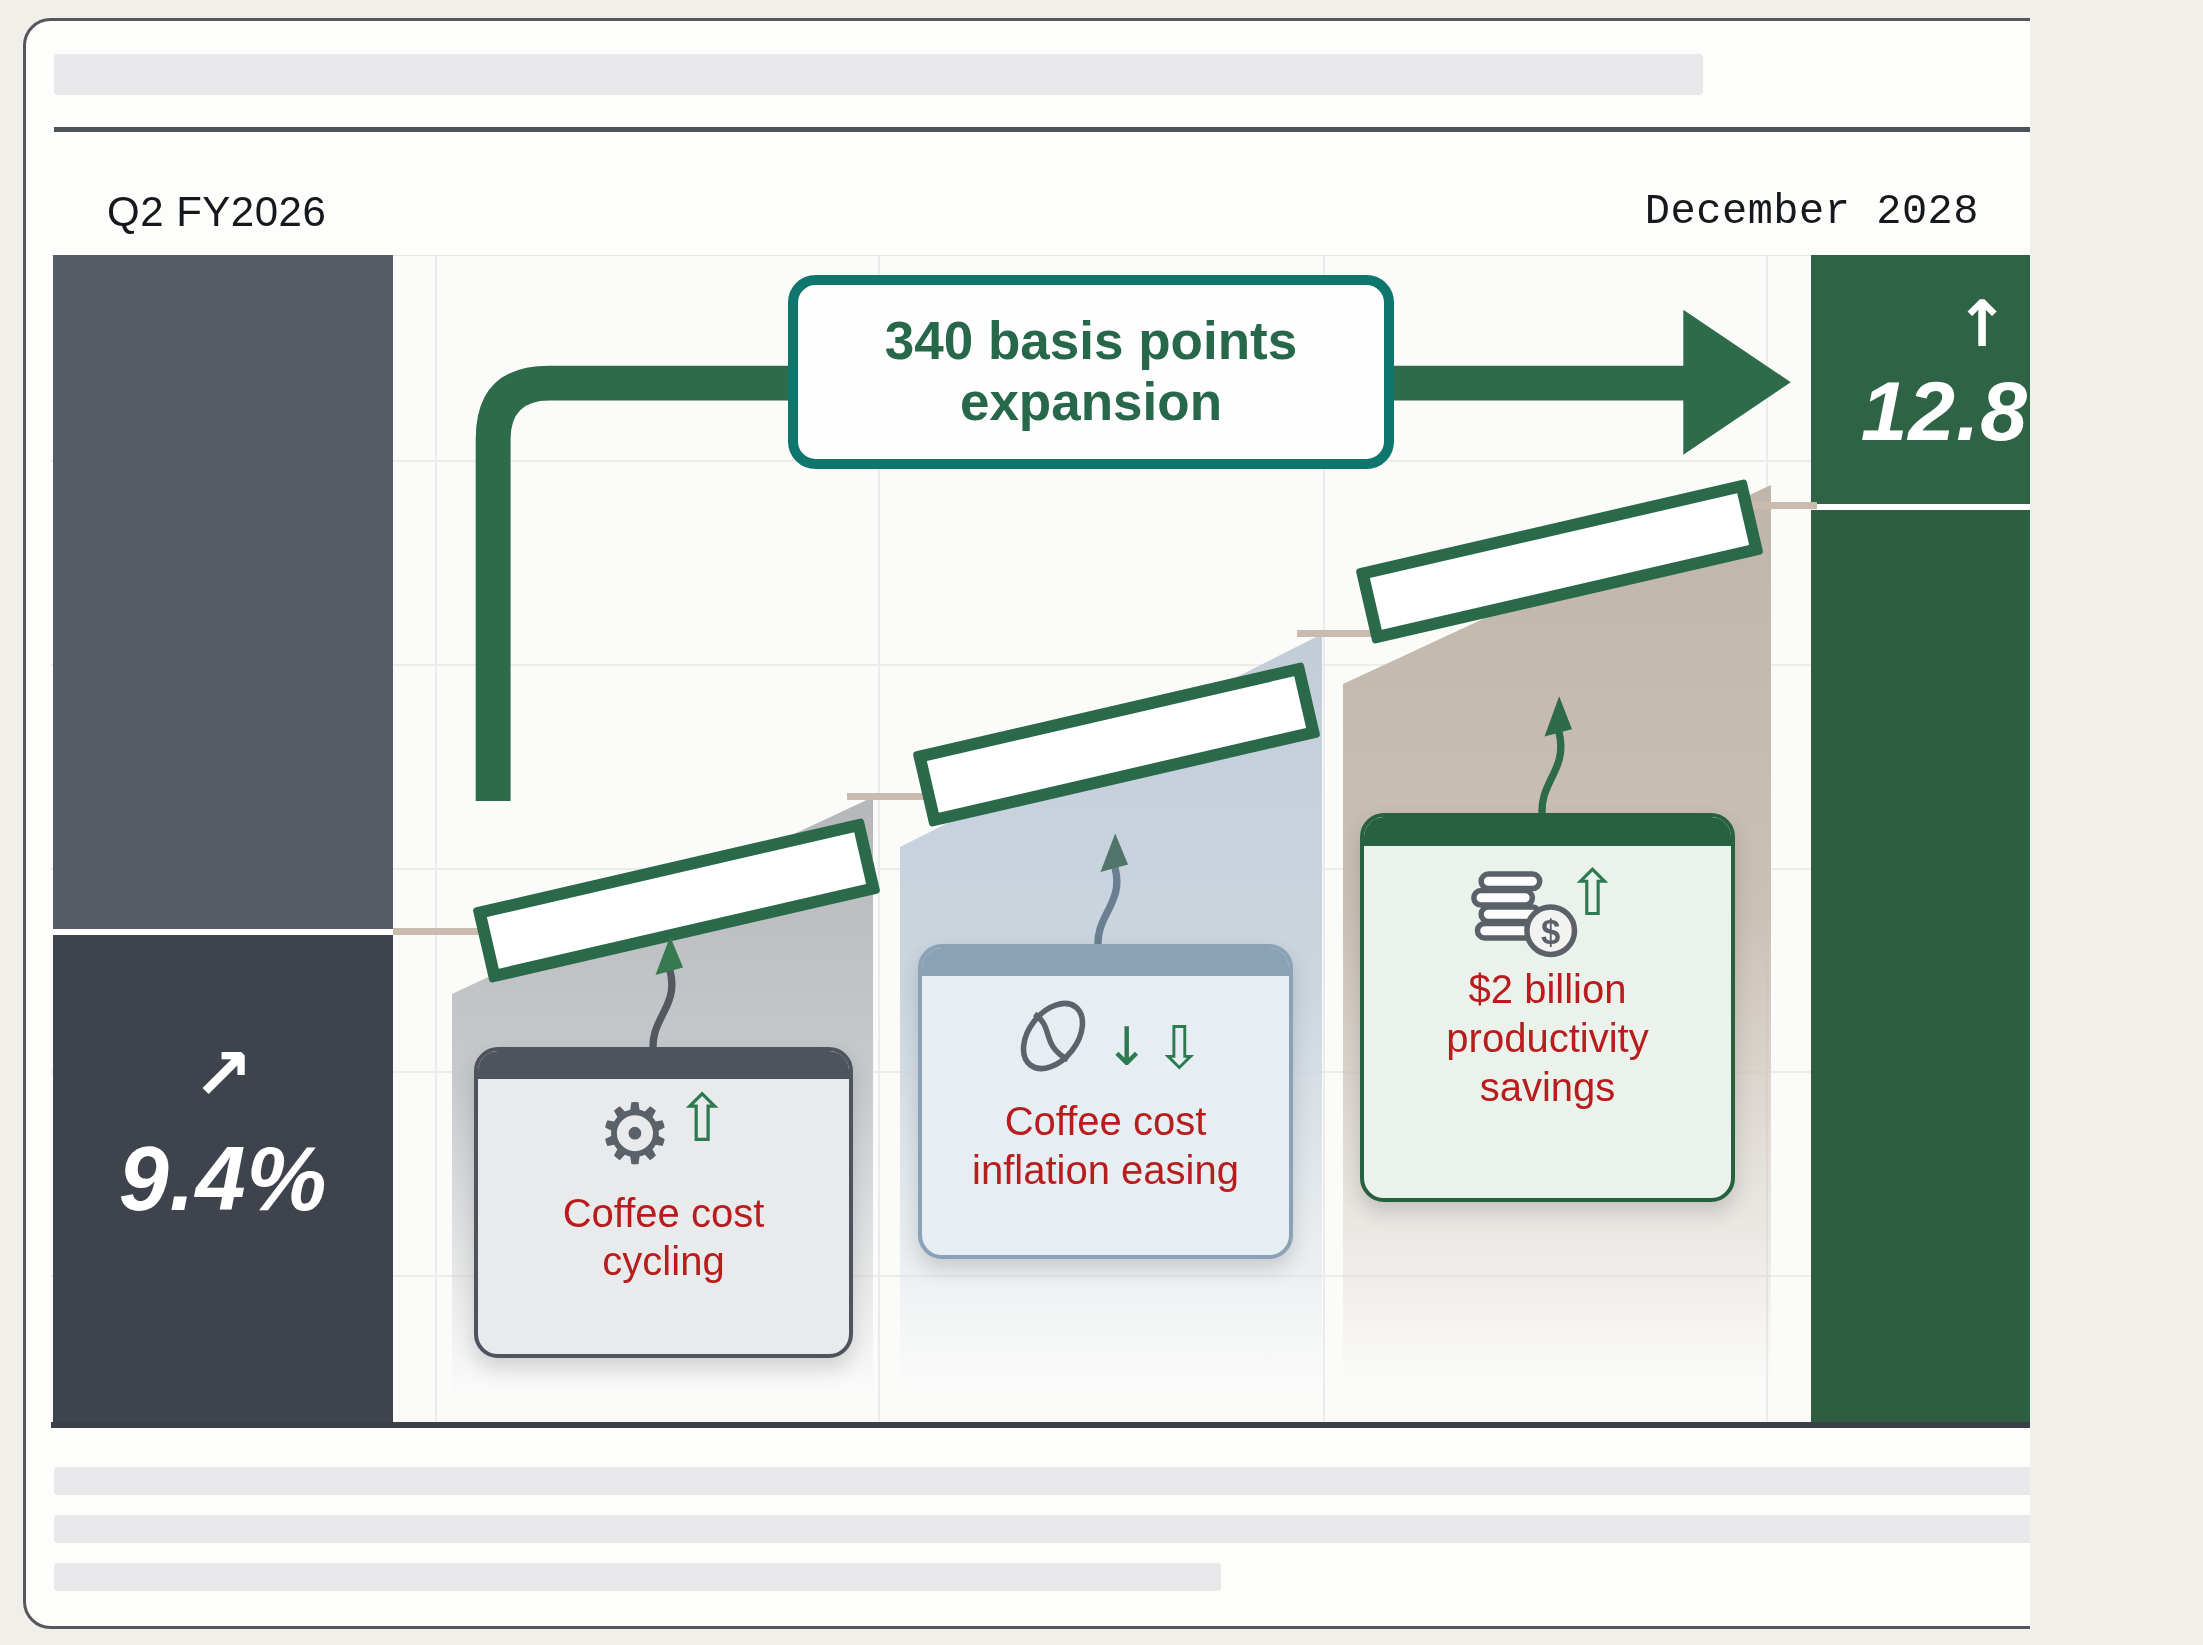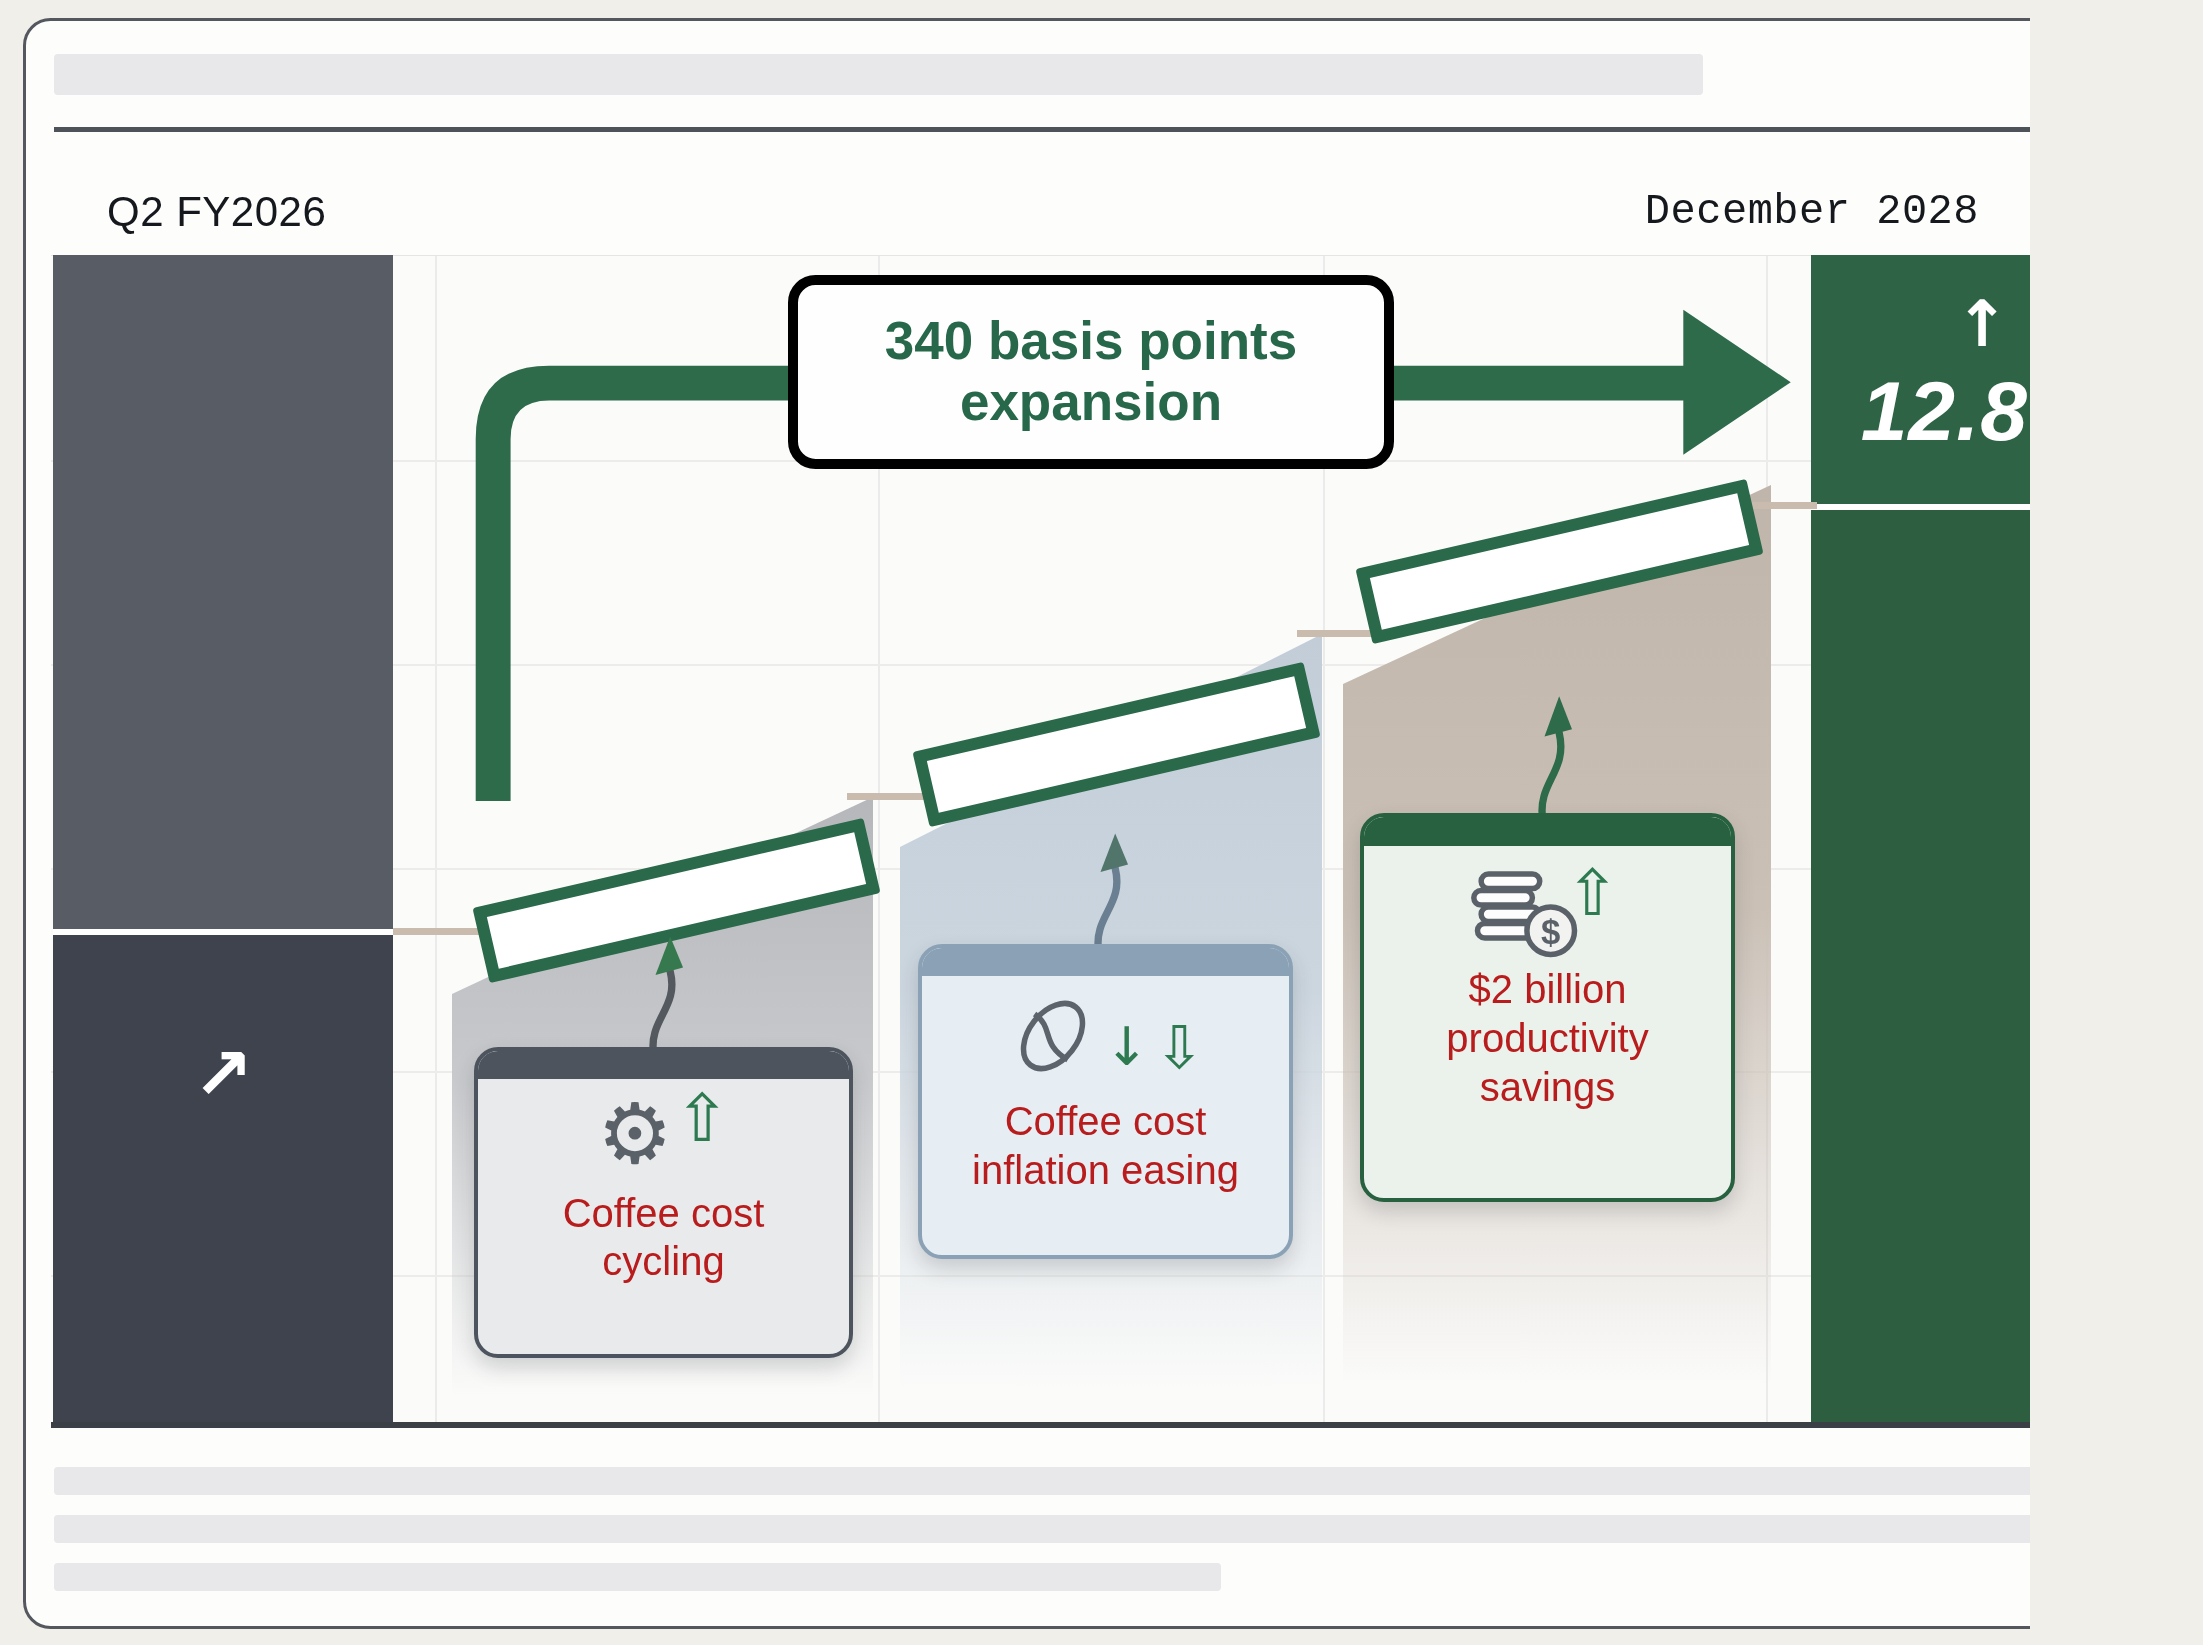--- a/index.html
+++ b/index.html
@@ -24,21 +24,21 @@
   .trend-glyph{font-family:"DejaVu Sans",sans-serif;color:#fff;font-weight:bold;line-height:1;}
   .big-num{font-weight:bold;color:#fff;line-height:1;letter-spacing:0.9px;font-style:italic;}
   
   .wedge{position:absolute;}
   
   .step{position:absolute;width:377px;height:53px;background:#fff;border:12px solid #2a6949;
     border-radius:3.7px;transform:rotate(-13deg);}
   .conn{position:absolute;height:7.3px;background:#c9bcae;}
   
   .callout{position:absolute;left:788px;top:275px;width:586px;height:174px;background:#fefefe;
-    border:10px solid #000000;border-radius:27.5px;display:flex;flex-direction:column;
+    border:10px solid #0f766e;border-radius:27.5px;display:flex;flex-direction:column;
     align-items:center;justify-content:center;text-align:center;}
   .callout div{font-size:53px;font-weight:bold;color:#27674a;line-height:1.15;}
   
   .card{position:absolute;border-radius:24px;box-shadow:0 9.2px 20px rgba(40,45,50,.18);overflow:hidden;}
   .card .hd{width:100%;}
   .card .body{display:flex;flex-direction:column;align-items:center;}
   .card .icons{display:flex;align-items:flex-end;justify-content:center;}
   .card .lbl{text-align:center;font-size:40px;color:#b91c1c;line-height:1.22;}
   .glyph{font-family:"DejaVu Sans",sans-serif;line-height:1;}
   #card1{left:474px;top:1047px;width:371px;height:303px;border:4.6px solid #4d545e;background:#e9eaec;}
@@ -72,20 +72,21 @@
     <div class="gridh" style="top:612px;"></div>
     <div class="gridh" style="top:815px;"></div>
     <div class="gridh" style="top:1019px;"></div>
   </div>
 
   <div class="bar-seg" style="left:53px;top:255px;width:340px;height:674px;background:#575c65;"></div>
   <div class="bar-divider" style="left:53px;top:929px;width:340px;"></div>
   <div class="bar-seg" style="left:53px;top:935px;width:340px;height:491px;background:#3e434d;"></div>
   <div class="bar-content" style="left:53px;top:1038px;width:340px;">
     <div class="trend-glyph" style="font-size:72px;">↗</div>
+    <div class="big-num" style="font-size:90px;margin-top:24px;">9.4%</div>
   </div>
 
   <div class="bar-seg" style="left:1811px;top:255px;width:342px;height:249px;background:#2f6345;"></div>
   <div class="bar-divider" style="left:1811px;top:504px;width:342px;"></div>
   <div class="bar-seg" style="left:1811px;top:510px;width:342px;height:915px;background:#2d5e40;"></div>
   <div class="bar-content" style="left:1811px;top:292px;width:342px;">
     <div class="trend-glyph" style="font-size:64px;">↑</div>
     <div class="big-num" style="font-size:84px;margin-top:13px;">12.8%</div>
   </div>
 

